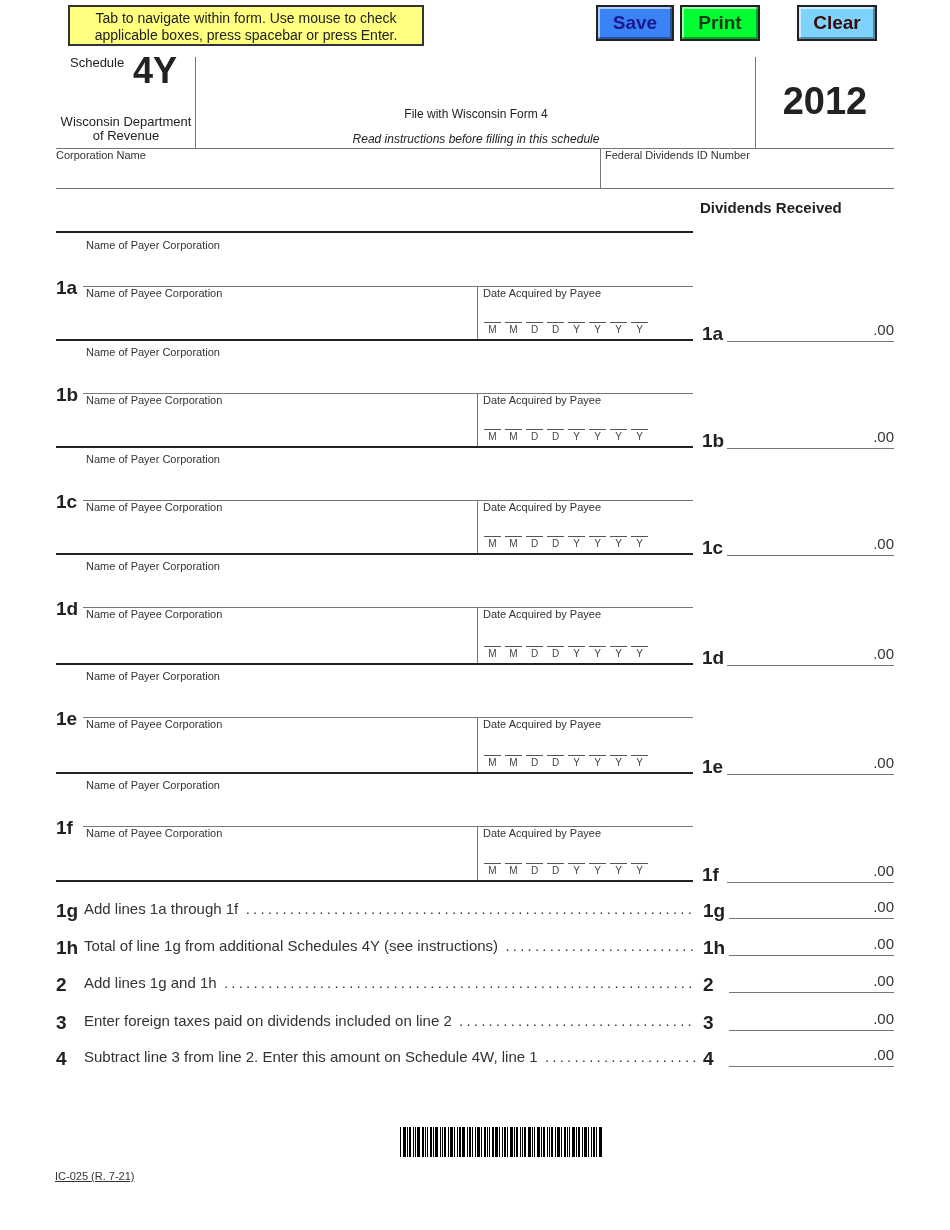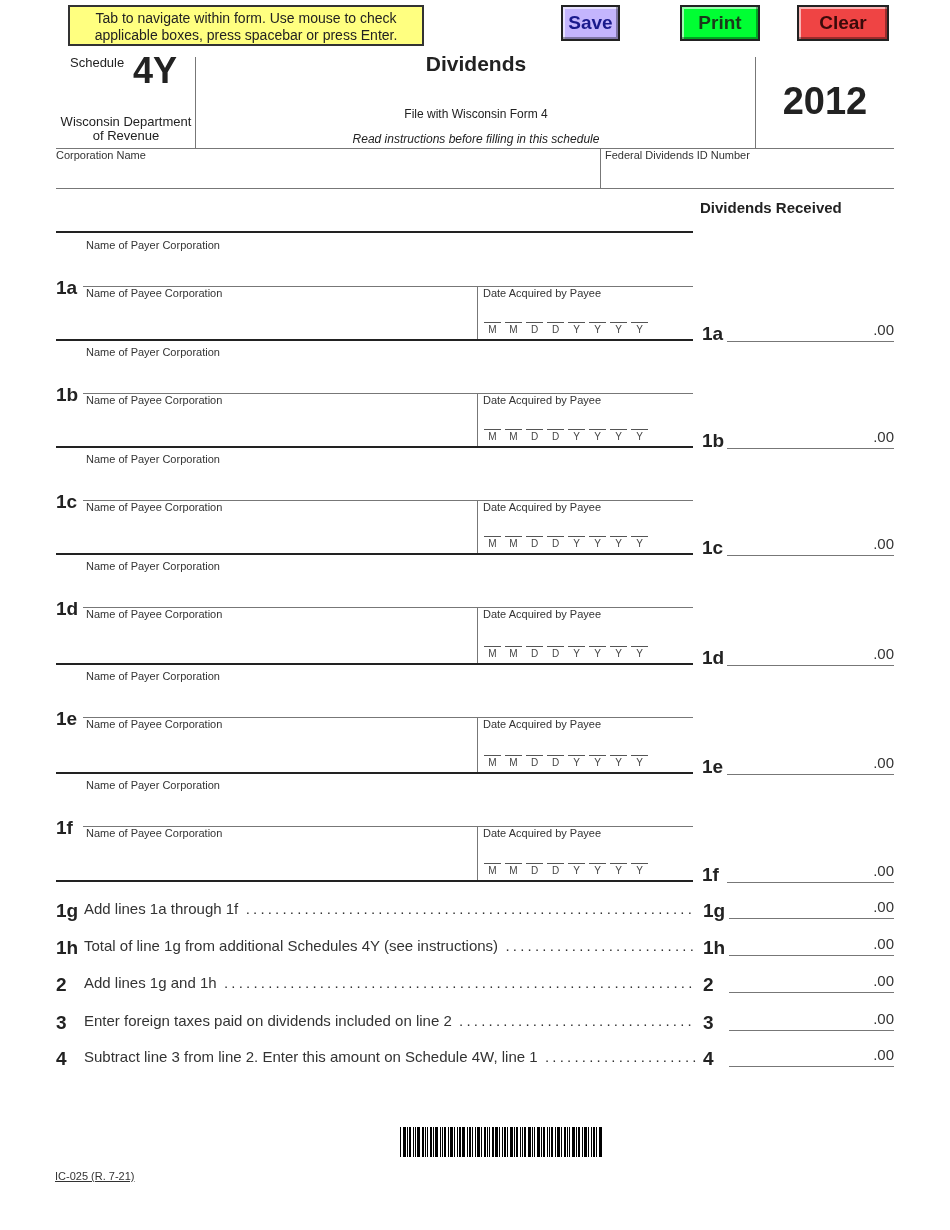--- a/index.html
+++ b/index.html
@@ -3,23 +3,23 @@
 <meta charset="utf-8">
 <style>
   html, body { margin:0; padding:0; background:#fff; }
   body { width:950px; height:1230px; position:relative; overflow:hidden;
          font-family:"Liberation Sans", sans-serif; color:#222; }
   .abs { position:absolute; }
   .notice { left:68px; top:5px; width:356px; height:41px; background:#ffff80; border:2px solid #333;
             box-sizing:border-box; font-size:14px; line-height:17px; text-align:center; padding-top:3px; color:#222; }
   .btn { top:5px; height:36px; box-sizing:border-box; border:2px solid #222; font-weight:bold; font-size:19px;
          text-align:center; line-height:31px; cursor:pointer; box-shadow: inset -2px -2px 0 rgba(0,0,0,.35), inset 2px 2px 0 rgba(255,255,255,.6); }
-  .btn-save { left:561px; width:59px; background:#c4b5fd; color:#1a1a8c; }
+  .btn-save { left:596px; width:78px; background:#3b82f6; color:#1a1a8c; }
   .btn-print { left:680px; width:80px; background:#00ff33; color:#1a3a1a; }
-  .btn-clear { left:797px; width:92px; background:#ef4444; color:#3a0a0a; }
+  .btn-clear { left:797px; width:80px; background:#7dd3fc; color:#3a0a0a; }
   .sched-label { left:70px; top:55px; font-size:13px;text-align:right; }
   .sched-num { left:133px; top:50px; font-size:36px; font-weight:bold; color:#222; }
   .dept { left:56px; top:115px; width:140px; text-align:center; font-size:13px; line-height:14px; }
   .vline { background:#777; width:1px; }
   .hline { background:#777; height:1px; }
   .thick { background:#222; height:2px; }
   .title { left:196px; top:51px; width:560px; text-align:center; font-size:21px; font-weight:bold; line-height:26px; color:#222; }
   .subtitle { left:196px; top:107px; width:560px; text-align:center; font-size:12px; }
   .read { left:196px; top:132px; width:560px; text-align:center; font-size:12px; font-style:italic; }
   .year { left:756px; top:80px; width:138px; text-align:center; font-size:38px; font-weight:bold; color:#222; }
@@ -44,21 +44,20 @@
 <div class="abs btn btn-clear">Clear</div>
 
 <div class="abs sched-label">Schedule</div>
 <div class="abs sched-num">4Y</div>
 <div class="abs dept">
   <div>Wisconsin Department</div>
   <div>of Revenue</div>
 </div>
 <div class="abs vline" style="left:195px; top:57px; height:91px;"></div>
 <div class="abs title">
-  <div>Dividends</div>
 </div>
 <div class="abs subtitle">File with Wisconsin Form 4</div>
 <div class="abs read">Read instructions before filling in this schedule</div>
 <div class="abs vline" style="left:755px; top:57px; height:91px;"></div>
 <div class="abs year">2012</div>
 
 <div class="abs hline" style="left:56px; top:148px; width:838px;"></div>
 <div class="abs small" style="left:56px; top:149px;">Corporation Name</div>
 <input class="abs field-input" style="left: 58px; top: 165px; width: 538px; height: 20px;" value="">
 <div class="abs vline" style="left:600px; top:148px; height:41px;"></div>

